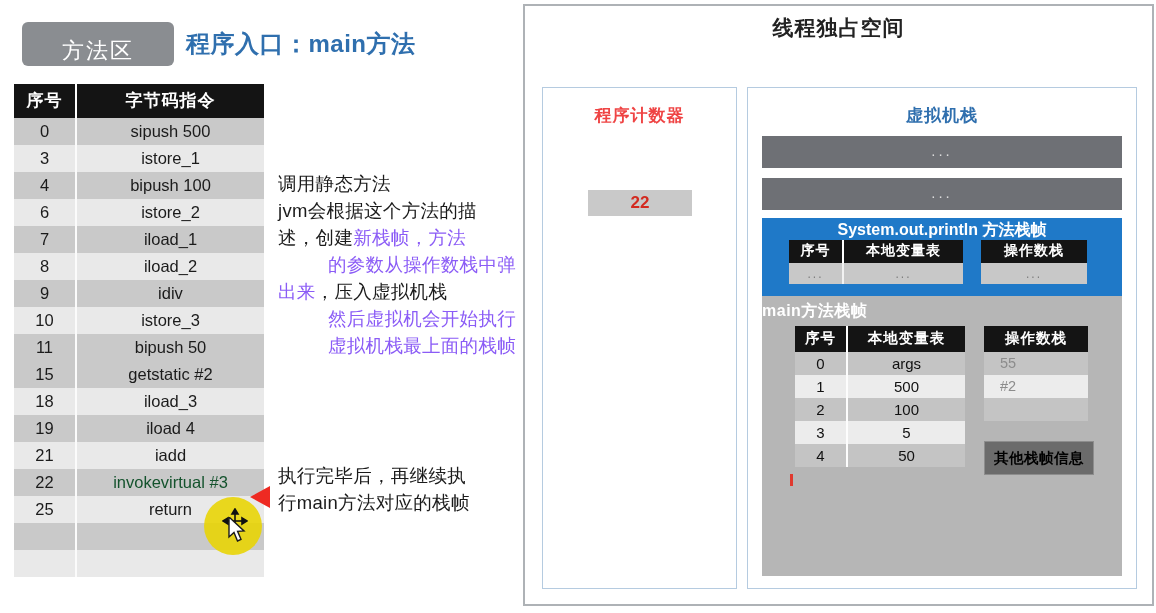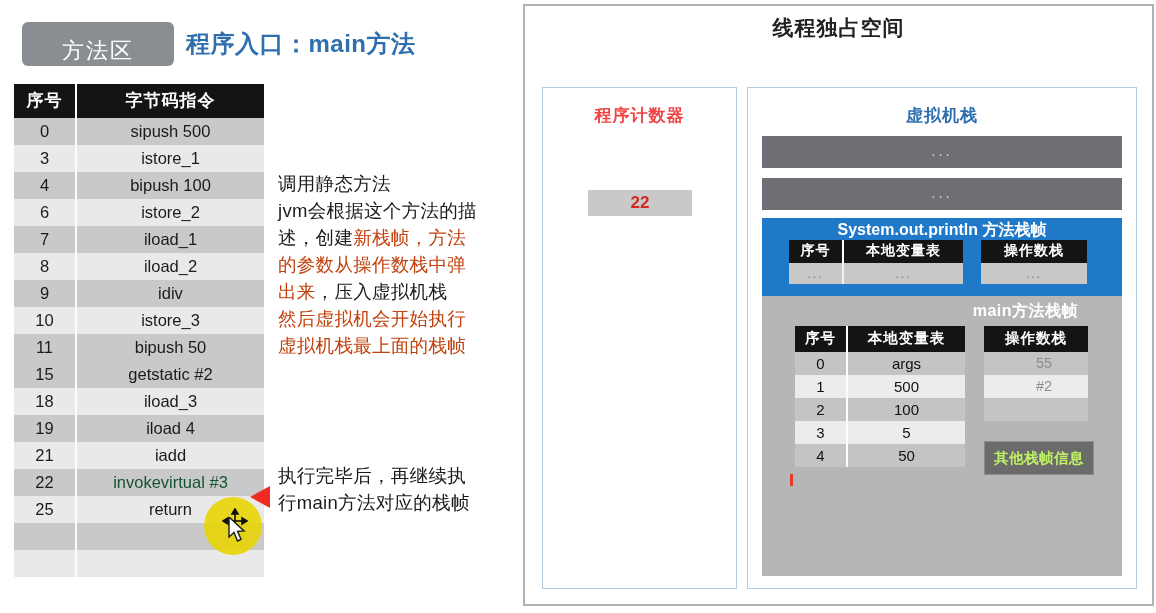--- a/index.html
+++ b/index.html
@@ -39,21 +39,21 @@
   }
   #bytecode-table td:last-child{border-right:none;}
   #bytecode-table tr.odd td{background:#c9c9c9;}
   #bytecode-table tr.even td{background:#e9e9e9;}
   #bytecode-table col.c-idx{width:62px;}
   #bytecode-table td.hl{color:#14532d;}
 
   
   .note{font-size:18.5px;line-height:27px;letter-spacing:.3px;}
   #note-static{left:278px;top:170px;width:238px;color:#1b1b1b;}
-  #note-static .r{color:#c2410c;}
+  #note-static .r{color:#8b5cf6;text-align:right;}
   #note-after{left:278px;top:462px;width:240px;color:#1b1b1b;}
 
   
   #click-halo{
     left:204px;top:497px;width:58px;height:58px;border-radius:50%;
     background:#e8d400;opacity:.88;
   }
   #move-cursor{left:222px;top:508px;width:26px;height:26px;}
   #mouse-pointer{left:228px;top:517px;width:20px;height:26px;}
   #red-arrow{
@@ -130,21 +130,21 @@
   .mini-tbl td:last-child{border-right:none;}
   #println-lvt{left:27px;top:22px;width:174px;}
   #println-lvt col.a{width:54px;}
   #println-ops{left:219px;top:22px;width:106px;}
 
   
   #main-frame{
     left:14px;top:208px;width:360px;height:280px;background:#b6b6b6;
   }
   #main-frame-title{
-    left:0;top:5px;width:316px;text-align:right;color:#ffffff;
+    left:0;top:5px;width:316px;text-align:left;color:#ffffff;
     font-size:16px;font-weight:bold;letter-spacing:.5px;
   }
   #main-lvt{
     position:absolute;left:33px;top:30px;width:170px;
     border-collapse:collapse;table-layout:fixed;
   }
   #main-lvt col.a{width:52px;}
   #main-lvt th{
     background:#141414;color:#fff;font-size:14.5px;font-weight:bold;
     padding:3px 0 4px 0;border-right:2px solid #fff;letter-spacing:1px;
@@ -160,30 +160,30 @@
 
   #main-ops{
     position:absolute;left:222px;top:30px;width:104px;
     border-collapse:collapse;table-layout:fixed;
   }
   #main-ops th{
     background:#141414;color:#fff;font-size:14.5px;font-weight:bold;
     padding:3px 0 4px 0;letter-spacing:1px;
   }
   #main-ops td{
-    text-align:center;font-size:14.5px;color:#8c8c8c;
+    text-align:left;font-size:14.5px;color:#8c8c8c;
     padding:2px 0 3px 16px;height:18px;
   }
   #main-ops tr.odd td{background:#c4c4c4;}
   #main-ops tr.even td{background:#ececec;}
 
   #other-frame-info{
     left:222px;top:145px;width:108px;height:32px;
     background:#6b6b6b;border:1px solid #8d8d8d;
-    color:#bef264;font-size:14.5px;font-weight:bold;
+    color:#000000;font-size:14.5px;font-weight:bold;
     display:flex;align-items:center;justify-content:center;letter-spacing:.5px;
   }
   #red-tick{left:28px;top:178px;width:3px;height:12px;background:#e03a2f;}
 </style>
 </head>
 <body>
 
 <div class="abs" id="method-area-badge">
   <span>方法区</span>
 </div>

